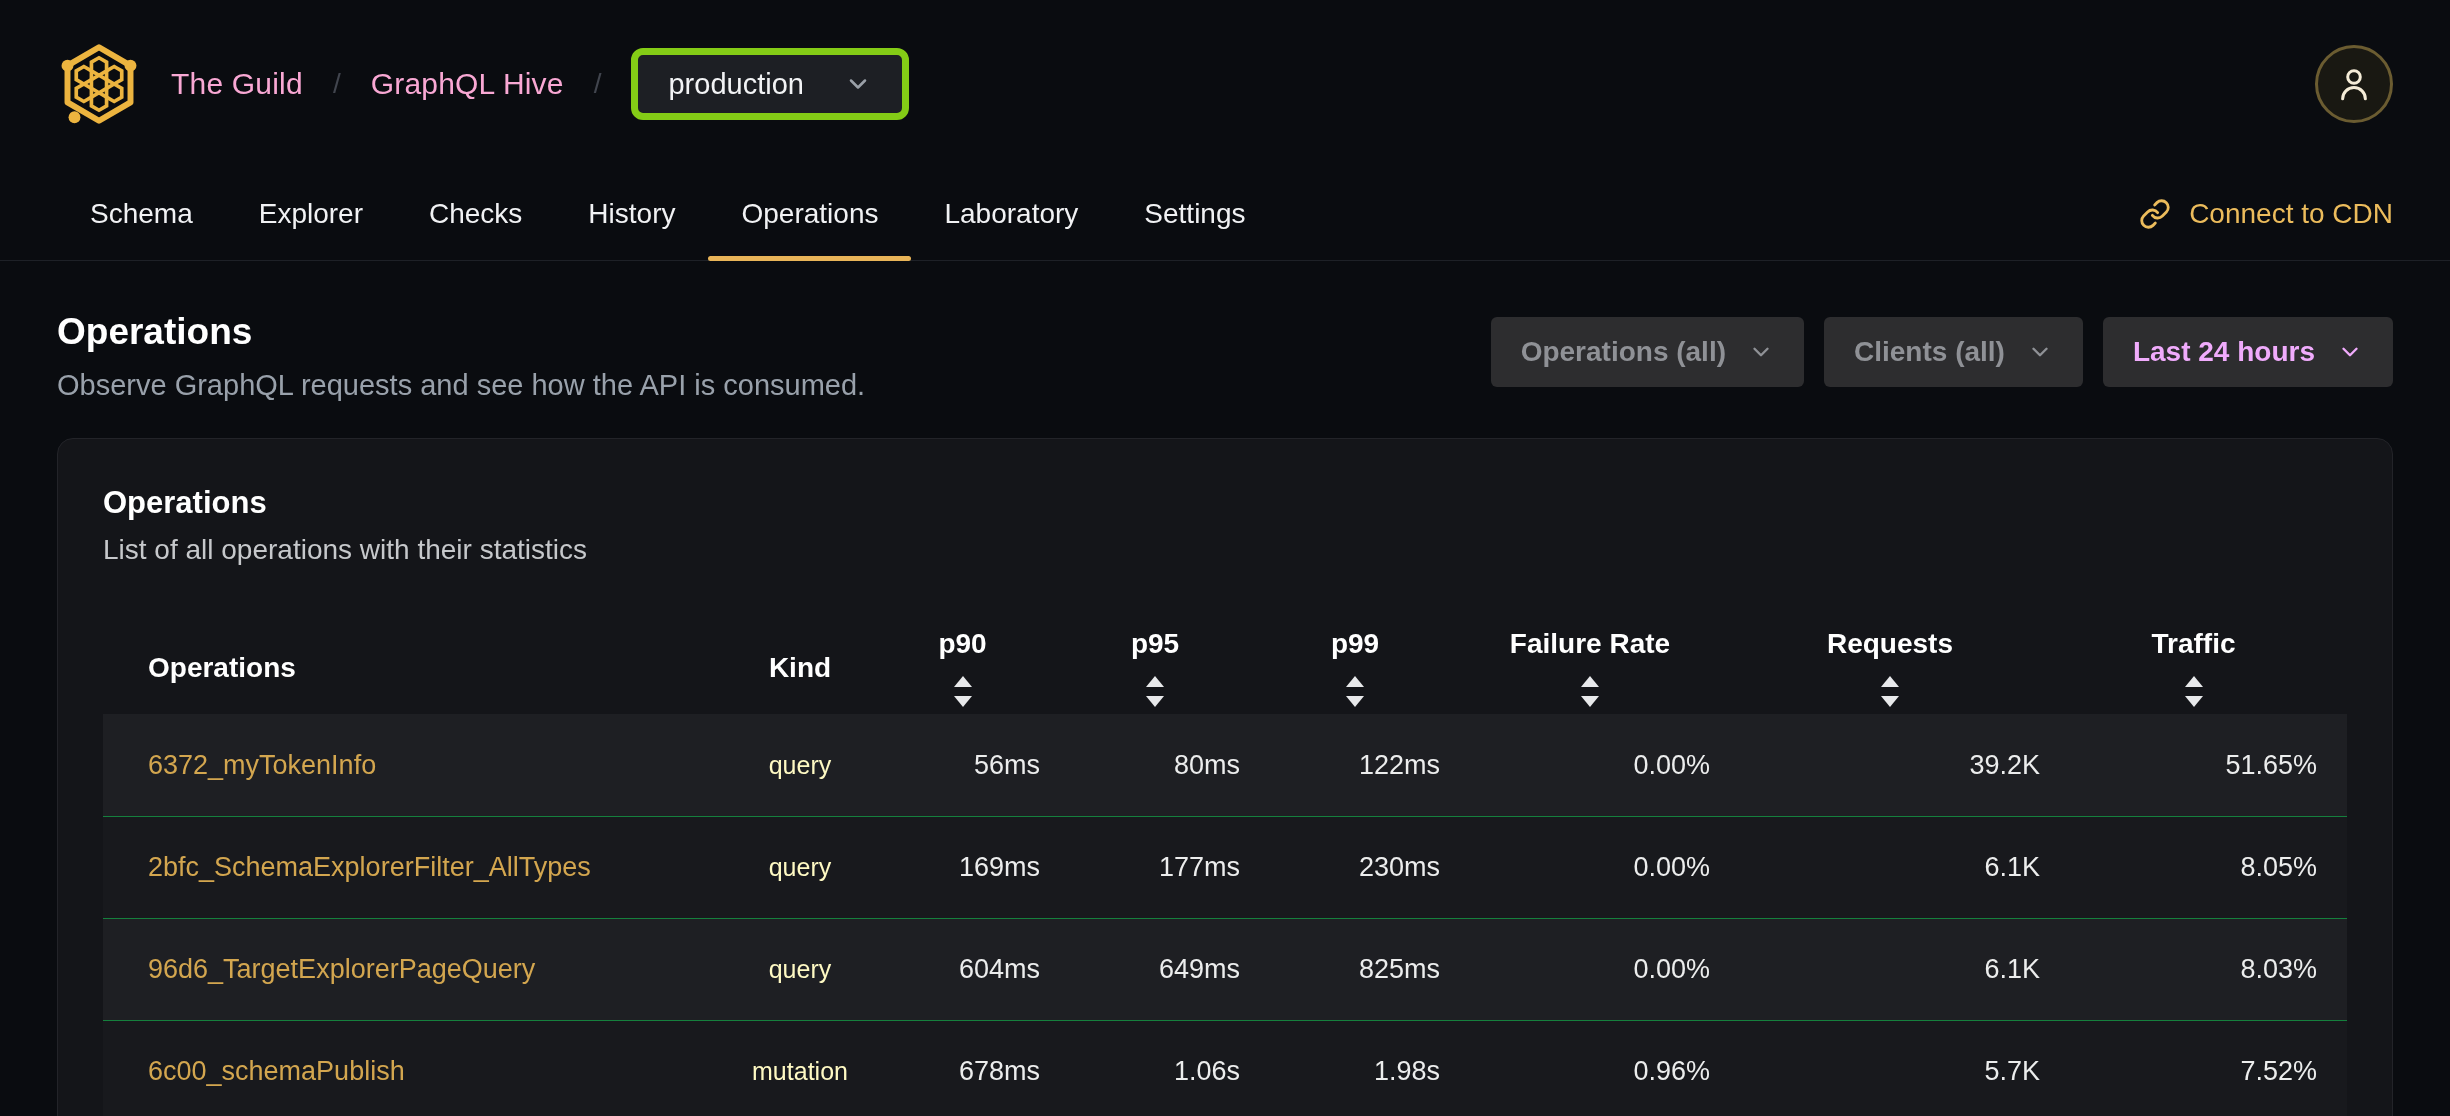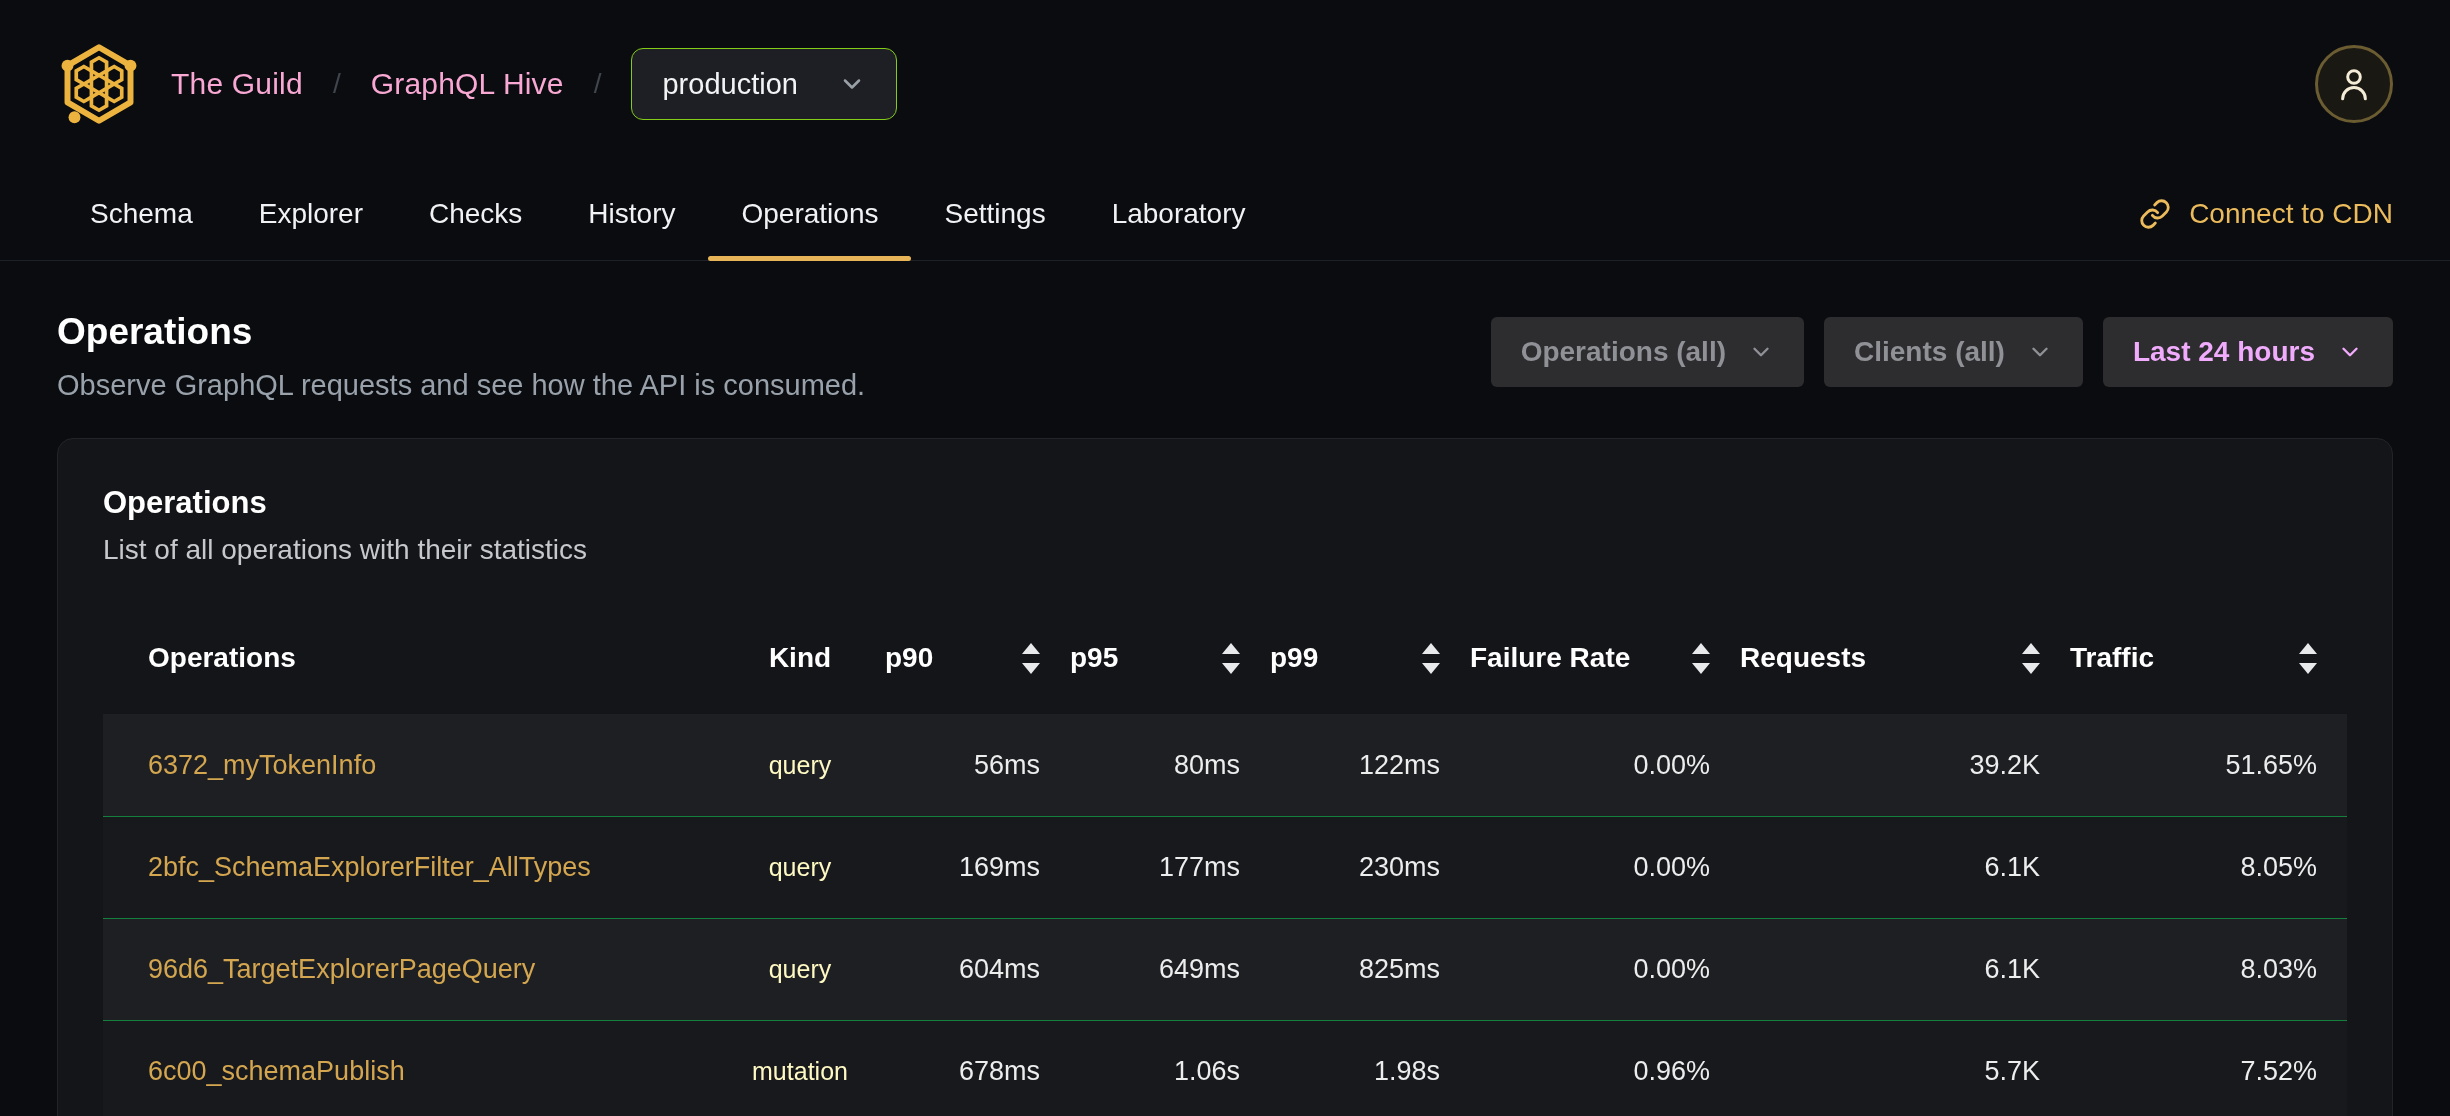--- a/index.html
+++ b/index.html
@@ -19,21 +19,21 @@
     display: flex;
     align-items: center;
     padding: 0 57px;
   }
   .breadcrumb { display: flex; align-items: center; gap: 30px; font-size: 30px; }
   .logo { width: 84px; height: 84px; display: flex; align-items: center; justify-content: center; }
   .crumb { color: #f9a8d4; font-weight: 500; letter-spacing: .2px; }
   .sep { color: #41454e; font-size: 28px; }
   .target-select {
     display: flex; align-items: center; gap: 40px;
-    background: #1d1f24; border: 1px solid #84cc16;
+    background: #1d1f24; border: 7px solid #84cc16;
     border-radius: 12px; height: 72px; padding: 0 30px;
     color: #f2f3f5; font-size: 29px;
   }
   .target-select .chev { color: #9aa0a8; display: flex; }
   .avatar {
     margin-left: auto;
     width: 78px; height: 78px; border-radius: 50%;
     background: #191812; border: 3px solid #6b5c31;
     display: flex; align-items: center; justify-content: center;
   }
@@ -98,21 +98,21 @@
     grid-template-columns: 1fr 170px 185px 200px 200px 270px 330px 277px;
     align-items: center;
   }
   .thead { height: 60px; margin-bottom: 26px; }
   .th {
     font-size: 28px; font-weight: 700; color: #ffffff;
     display: flex; align-items: center; gap: 16px;
   }
   .th.left { justify-content: flex-start; padding-left: 45px; }
   .th.center { justify-content: center; }
-  .th.right { justify-content: space-between; padding-right: 30px; }
+  .th.right { justify-content: center; padding-right: 30px; flex-direction: column; }
   .sort { display: flex; flex-direction: column; gap: 9px; align-items: center; }
   .tri-up {
     width: 0; height: 0;
     border-left: 9px solid transparent; border-right: 9px solid transparent;
     border-bottom: 11px solid #e8e9eb;
   }
   .tri-down {
     width: 0; height: 0;
     border-left: 9px solid transparent; border-right: 9px solid transparent;
     border-top: 11px solid #e8e9eb;
@@ -179,22 +179,22 @@
       </span>
     </button>
   </header>
 
   <nav class="tabbar">
     <a class="tab">Schema</a>
     <a class="tab">Explorer</a>
     <a class="tab">Checks</a>
     <a class="tab">History</a>
     <a class="tab active">Operations</a>
+    <a class="tab">Laboratory</a>
     <a class="tab">Settings</a>
-    <a class="tab">Laboratory</a>
     <a class="cdn-link">
       <span style="display:flex;">
         <svg width="32" height="32" viewBox="0 0 24 24" fill="none" stroke="#ecbc5c" stroke-width="2.1" stroke-linecap="round" stroke-linejoin="round">
           <path d="M10 13a5 5 0 0 0 7.54.54l3-3a5 5 0 0 0-7.07-7.07l-1.72 1.71"></path>
           <path d="M14 11a5 5 0 0 0-7.54-.54l-3 3a5 5 0 0 0 7.07 7.07l1.71-1.71"></path>
         </svg>
       </span>
       <span>Connect to CDN</span>
     </a>
   </nav>

